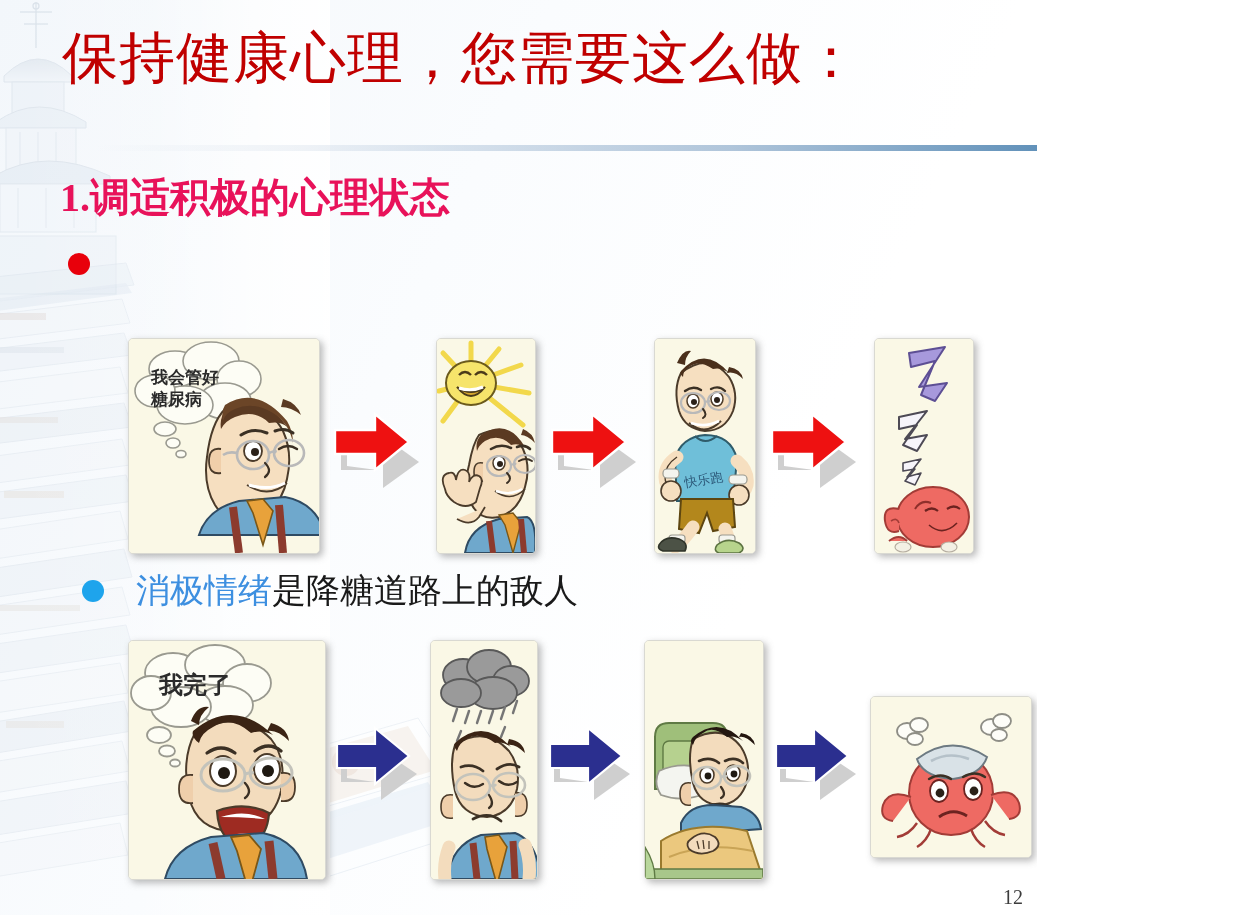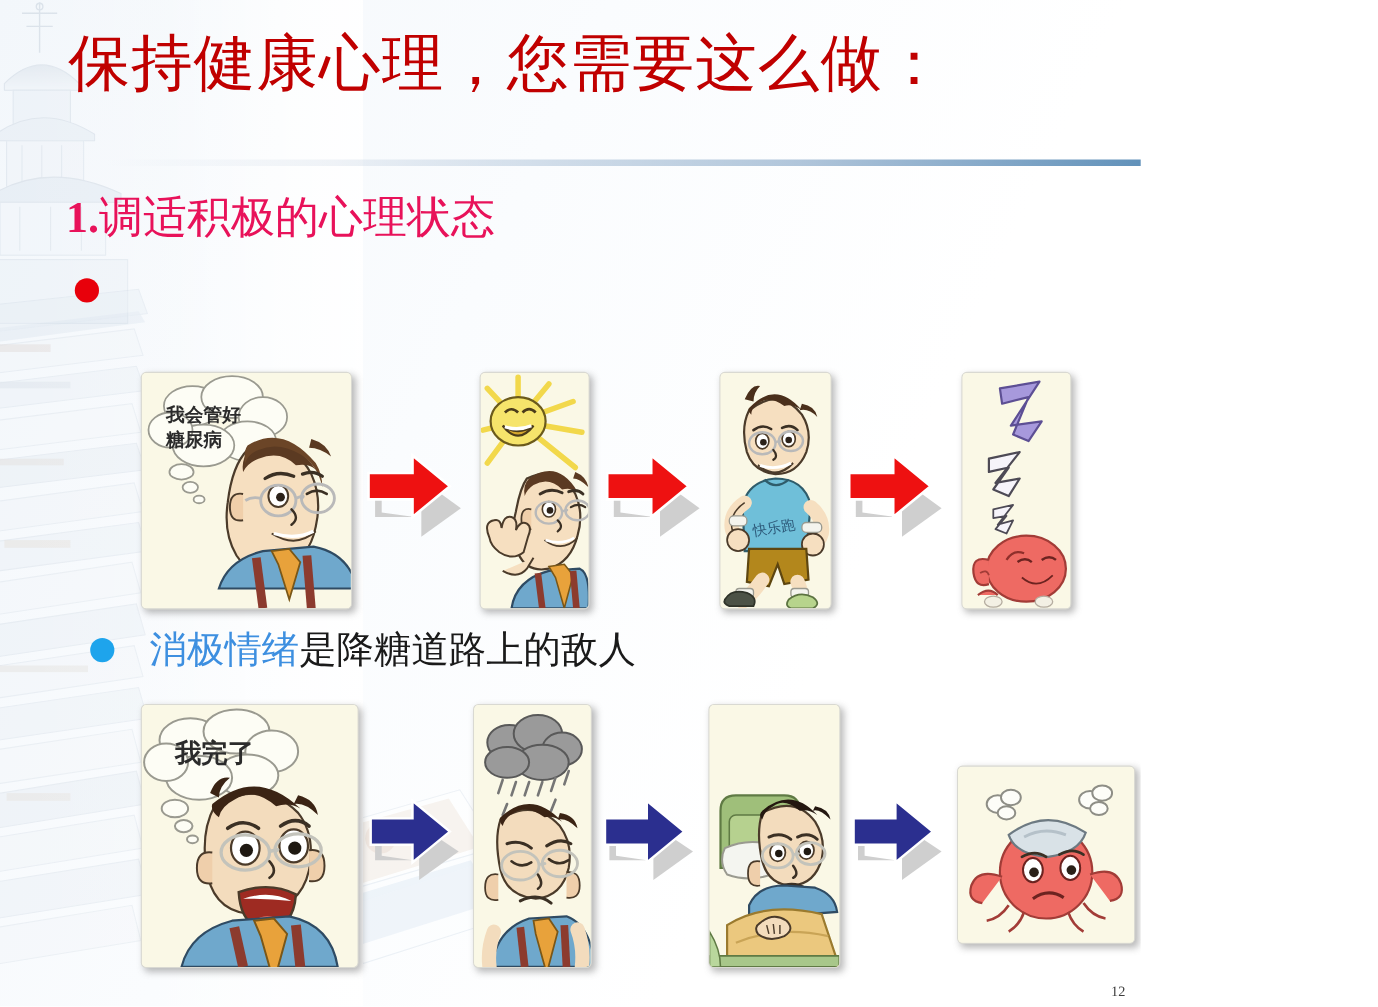--- a/index.html
+++ b/index.html
@@ -48,21 +48,21 @@
     border-radius:1px;
   }
 
   
   #section-heading{
     position:absolute;left:60px;top:175px;
     font-size:40px;line-height:1.15;white-space:nowrap;
     color:#E8125A;font-weight:bold;
   }
   #section-heading .num{font-family:"Liberation Serif",serif;}
-  #section-heading .cn{font-weight:normal;}
+  #section-heading .cn{font-weight:bold;}
 
   .bullet-row{position:absolute;display:flex;align-items:center;white-space:nowrap;}
   #bullet-1{left:68px;top:253px;}
   #bullet-2{left:82px;top:568px;}
   .dot{width:22px;height:22px;border-radius:50%;flex:0 0 auto;}
   .dot.red{background:#E8000B;}
   .dot.blue{background:#1EA4EC;}
   .btext{margin-left:32px;font-size:34px;color:#1a1a1a;}
   .btext .hl-red{color:#E8000B;}
   .btext .hl-blue{color:#3D8FE0;}
@@ -77,21 +77,21 @@
     border:1px solid #d9d9d2;border-radius:5px;
     box-shadow:3px 3px 7px rgba(90,90,90,.42);
     overflow:hidden;flex:0 0 auto;
   }
   .arrow-wrap{position:relative;flex:0 0 auto;display:flex;align-items:center;justify-content:center;}
   .arrow-svg{display:block;}
   .ln{stroke:#3b3024;fill:none;stroke-linecap:round;stroke-linejoin:round;}
 
   #pagenum{
     position:absolute;right:14px;bottom:6px;
-    font-size:13px;color:#3c3c3c;
+    font-size:20px;color:#3c3c3c;
     font-family:"Liberation Serif",serif;
     margin-left:12px;
   }
 </style>
 </head>
 <body>
 
 <div id="slide">
 
   <svg class="wm" id="wm-pagoda" viewBox="0 0 128 300">

